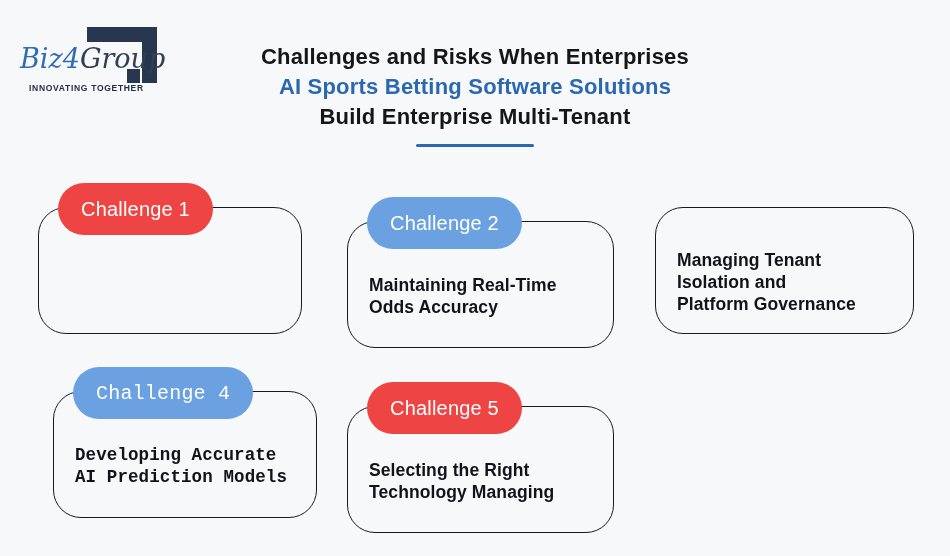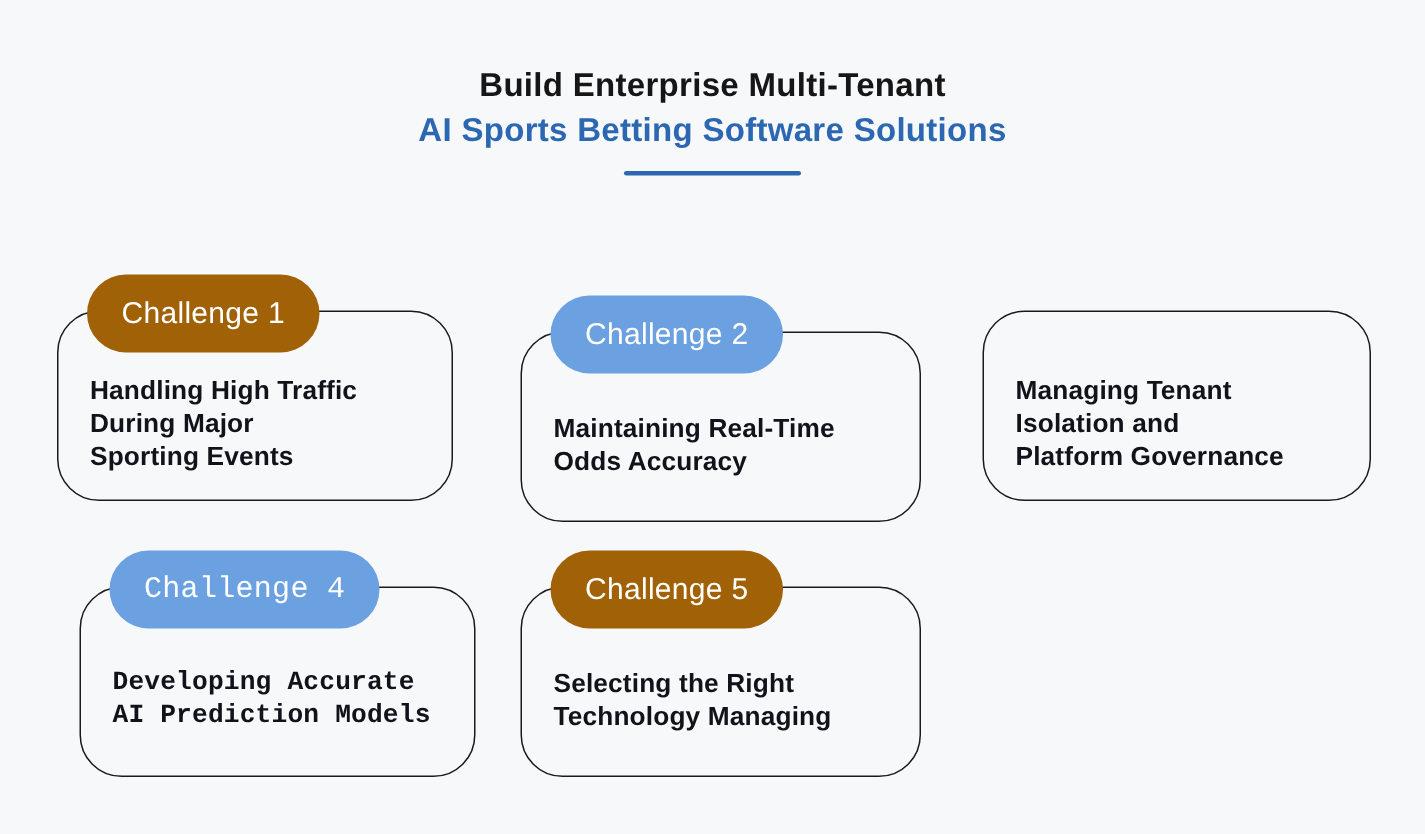--- a/index.html
+++ b/index.html
@@ -48,51 +48,60 @@
     border-radius: 28px;
     background: transparent;
   }
   .badge {
     position: absolute; left: 19px; top: -25px;
     height: 52px; border-radius: 26px; padding: 0 23px;
     display: flex; align-items: center; justify-content: center;
     color: #ffffff; font-size: 20px; font-weight: 500;
     letter-spacing: 0.2px; white-space: nowrap;
   }
-  .badge.dark  { background: #a16207; }
+  .badge.dark  { background: #ef4444; }
   .badge.light { background: #6ba1e1; }
   .card-text {
     position: absolute; left: 21px; right: 6px; top: 27px; bottom: 4px;
     display: flex; align-items: center;
     font-size: 17.5px; font-weight: 700; line-height: 22px;
     color: #10131a; white-space: pre-line; letter-spacing: 0.1px;
   }
   .pos-c1 { left: 38px;  top: 207px; width: 262px; height: 125px; }
   .pos-c2 { left: 347px; top: 221px; width: 265px; height: 125px; }
   .pos-c3 { left: 655px; top: 207px; width: 257px; height: 125px; }
   .pos-c4 { left: 53px;  top: 391px; width: 262px; height: 125px; font-family: Liberation Mono, monospace; }
-  .pos-c5 { left: 347px; top: 391px; width: 265px; height: 125px; }
+  .pos-c5 { left: 347px; top: 406px; width: 265px; height: 125px; }
 </style>
 </head>
 <body>
 
 <div class="canvas">
 
+  <div class="logo">
+    <svg class="logo-shape" width="70" height="56" viewBox="0 0 70 56" xmlns="http://www.w3.org/2000/svg">
+      <rect x="0" y="0" width="70" height="15" fill="#273750"></rect>
+      <rect x="55" y="0" width="15" height="56" fill="#273750"></rect>
+      <rect x="40" y="42" width="13" height="14" fill="#273750"></rect>
+    </svg>
+    <div class="logo-text">
+      <span class="brand-blue">Biz</span><span class="brand-blue">4</span><span class="brand-dark">Group</span>
+    </div>
+    <div class="logo-tagline">INNOVATING TOGETHER</div>
+  </div>
 
   <div class="title-block">
+    <span class="title-line">Challenges and Risks When Enterprises</span>
+    <span class="title-line title-accent">AI Sports Betting Software Solutions</span>
     <span class="title-line">Build Enterprise Multi-Tenant</span>
-    <span class="title-line title-accent">AI Sports Betting Software Solutions</span>
     <div class="title-underline"></div>
   </div>
 
   <div class="card pos-c1">
     <div class="badge dark">Challenge 1</div>
-    <div class="card-text">Handling High Traffic
-During Major
-Sporting Events</div>
   </div>
 
   <div class="card pos-c2">
     <div class="badge light">Challenge 2</div>
     <div class="card-text">Maintaining Real-Time
 Odds Accuracy</div>
   </div>
 
   <div class="card pos-c3">
     <div class="card-text">Managing Tenant

